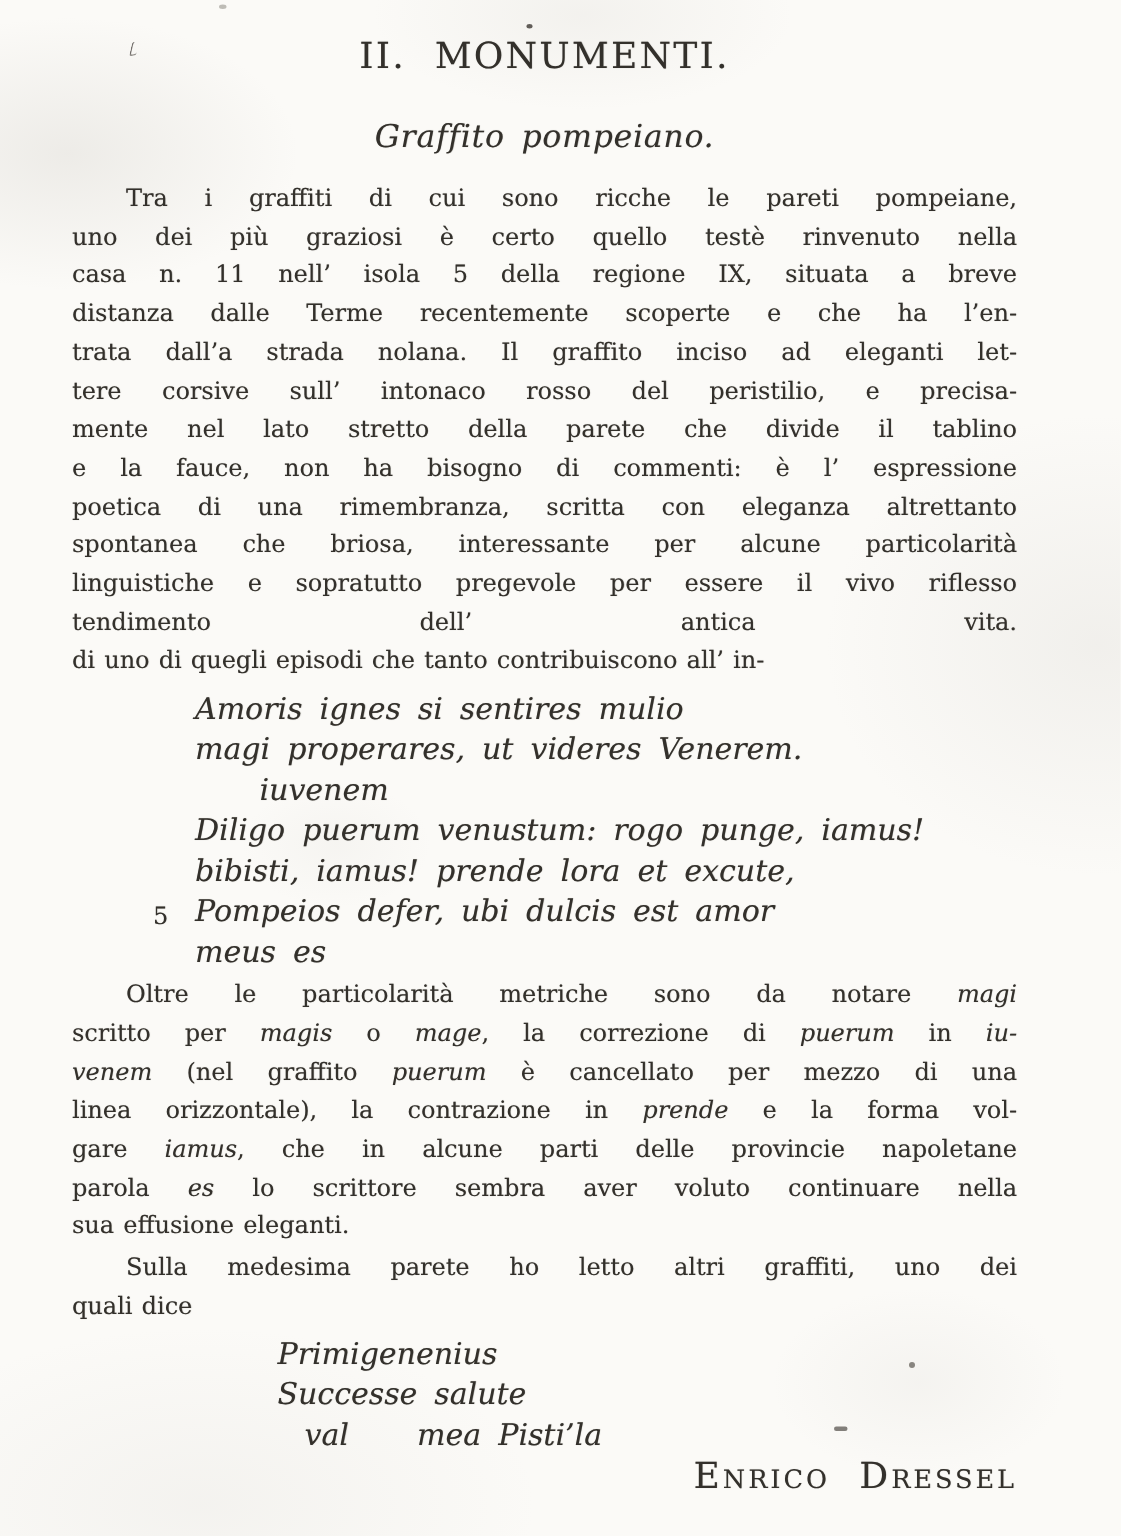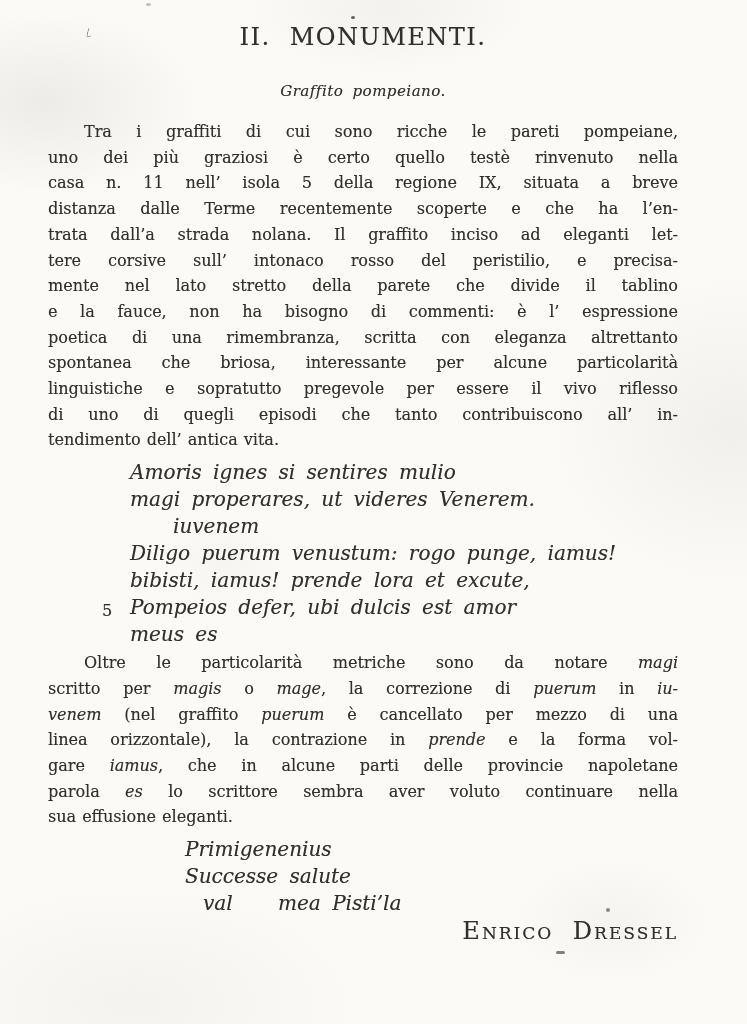--- a/index.html
+++ b/index.html
@@ -21,21 +21,21 @@
     width: 747px; height: 972px;
     padding: 14px 69px 0 48px;
     text-shadow: 0.2px 0.2px 0.5px rgba(51,48,43,.45);
   }
   .title {
     font-size: 24px; font-weight: normal; text-align: center;
     letter-spacing: 1.5px; word-spacing: 10px;
     margin: 8px 0 0 0; line-height: 30px;
   }
   .subtitle {
-    font-size: 15px; font-weight: normal; font-style: italic; text-align: center;
+    font-size: 21px; font-weight: normal; font-style: italic; text-align: center;
     letter-spacing: 0.5px; word-spacing: 4px;
     margin: 26px 0 0 0; line-height: 27px;
   }
   .para { font-size: 16px; word-spacing: 1px; }
   .para .line {
     line-height: 25.7px;
     text-align: justify; text-align-last: justify;
   }
   .para .line:first-child { text-indent: 36px; }
   .para .line:last-child { text-align: left; text-align-last: left; }
@@ -77,22 +77,22 @@
       <div class="line"><span>uno dei più graziosi è certo quello testè rinvenuto nella</span></div>
       <div class="line"><span>casa n. 11 nell’ isola 5 della regione IX, situata a breve</span></div>
       <div class="line"><span>distanza dalle Terme recentemente scoperte e che ha l’en-</span></div>
       <div class="line"><span>trata dall’a strada nolana. Il graffito inciso ad eleganti let-</span></div>
       <div class="line"><span>tere corsive sull’ intonaco rosso del peristilio, e precisa-</span></div>
       <div class="line"><span>mente nel lato stretto della parete che divide il tablino</span></div>
       <div class="line"><span>e la fauce, non ha bisogno di commenti: è l’ espressione</span></div>
       <div class="line"><span>poetica di una rimembranza, scritta con eleganza altrettanto</span></div>
       <div class="line"><span>spontanea che briosa, interessante per alcune particolarità</span></div>
       <div class="line"><span>linguistiche e sopratutto pregevole per essere il vivo riflesso</span></div>
+      <div class="line"><span>tendimento dell’ antica vita.</span></div>
       <div class="line"><span>di uno di quegli episodi che tanto contribuiscono all’ in-</span></div>
-      <div class="line"><span>tendimento dell’ antica vita.</span></div>
     </div>
 
   <div class="verse verse1">
       <div class="line"><span class="it">Amoris ignes si sentires mulio</span></div>
       <div class="line"><span class="it">magi properares, ut videres Venerem.</span></div>
       <div class="line" style="padding-left: 43px;"><span class="it">iuvenem</span></div>
       <div class="line"><span class="it">Diligo puerum venustum: rogo punge, iamus!</span></div>
       <div class="line"><span class="it">bibisti, iamus! prende lora et excute,</span></div>
       <div class="line"><span class="linenum">5</span><span class="it">Pompeios defer, ubi dulcis est amor</span></div>
       <div class="line"><span class="it">meus es</span></div>
@@ -101,20 +101,24 @@
   <div class="para" id="p2">
       <div class="line"><span>Oltre le particolarità metriche sono da notare </span><span class="it">magi</span></div>
       <div class="line"><span>scritto per </span><span class="it">magis</span><span> o </span><span class="it">mage</span><span>, la correzione di </span><span class="it">puerum</span><span> in </span><span class="it">iu-</span></div>
       <div class="line"><span class="it">venem</span><span> (nel graffito </span><span class="it">puerum</span><span> è cancellato per mezzo di una</span></div>
       <div class="line"><span>linea orizzontale), la contrazione in </span><span class="it">prende</span><span> e la forma vol-</span></div>
       <div class="line"><span>gare </span><span class="it">iamus</span><span>, che in alcune parti delle provincie napoletane</span></div>
       <div class="line"><span>parola </span><span class="it">es</span><span> lo scrittore sembra aver voluto continuare nella</span></div>
       <div class="line"><span>sua effusione eleganti.</span></div>
     </div>
 
+  <div class="para" id="p3">
+      <div class="line"><span>Sulla medesima parete ho letto altri graffiti, uno dei</span></div>
+      <div class="line"><span>quali dice</span></div>
+    </div>
 
   <div class="verse verse2">
       <div class="line"><span class="it">Primigenenius</span></div>
       <div class="line"><span class="it">Successe salute</span></div>
       <div class="line" style="padding-left: 18px;"><span class="it">val    mea Pisti’la</span></div>
     </div>
 
   <div class="signature">Enrico Dressel</div>
 
   <span class="artifact a-title-dot"></span>

